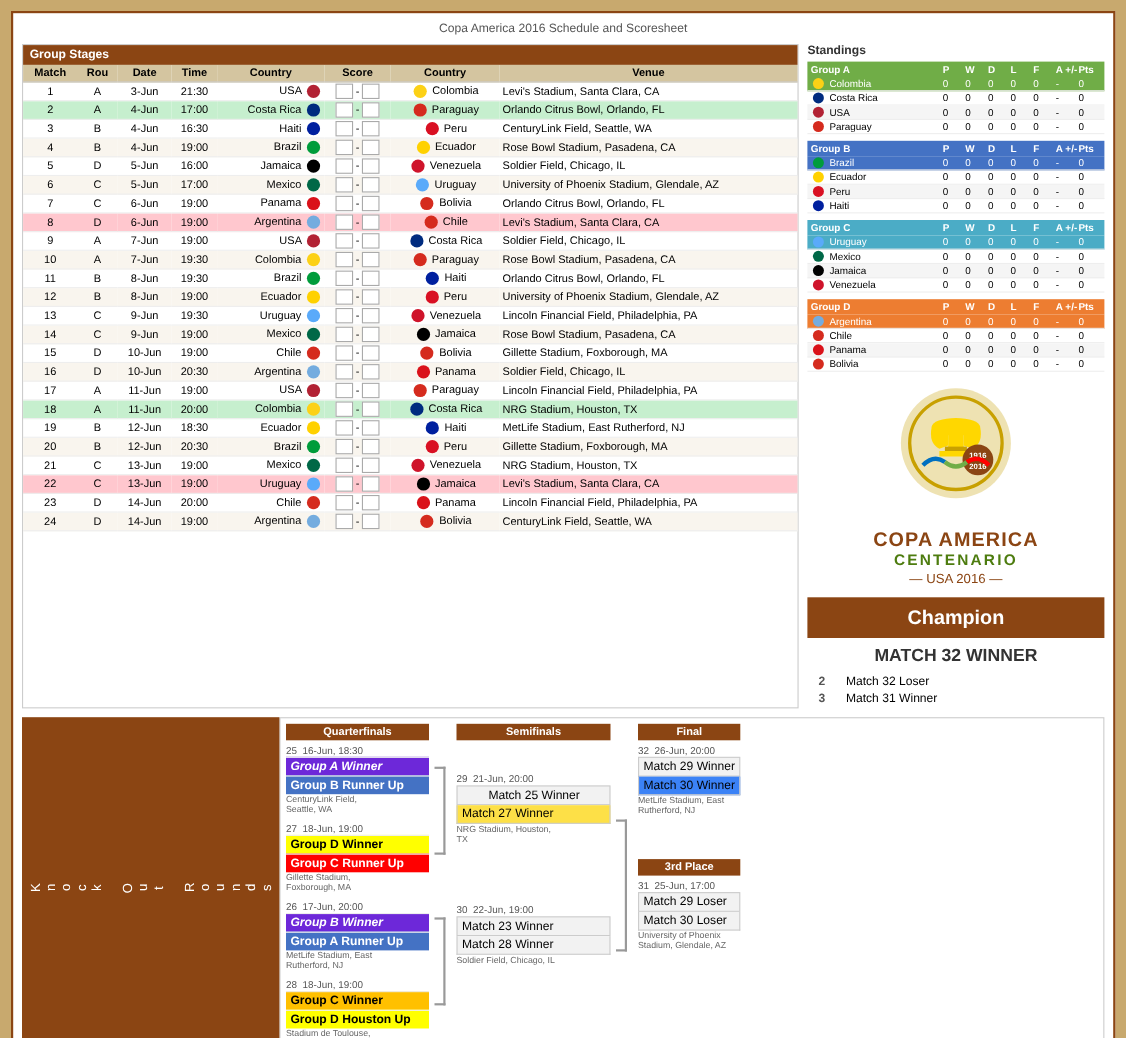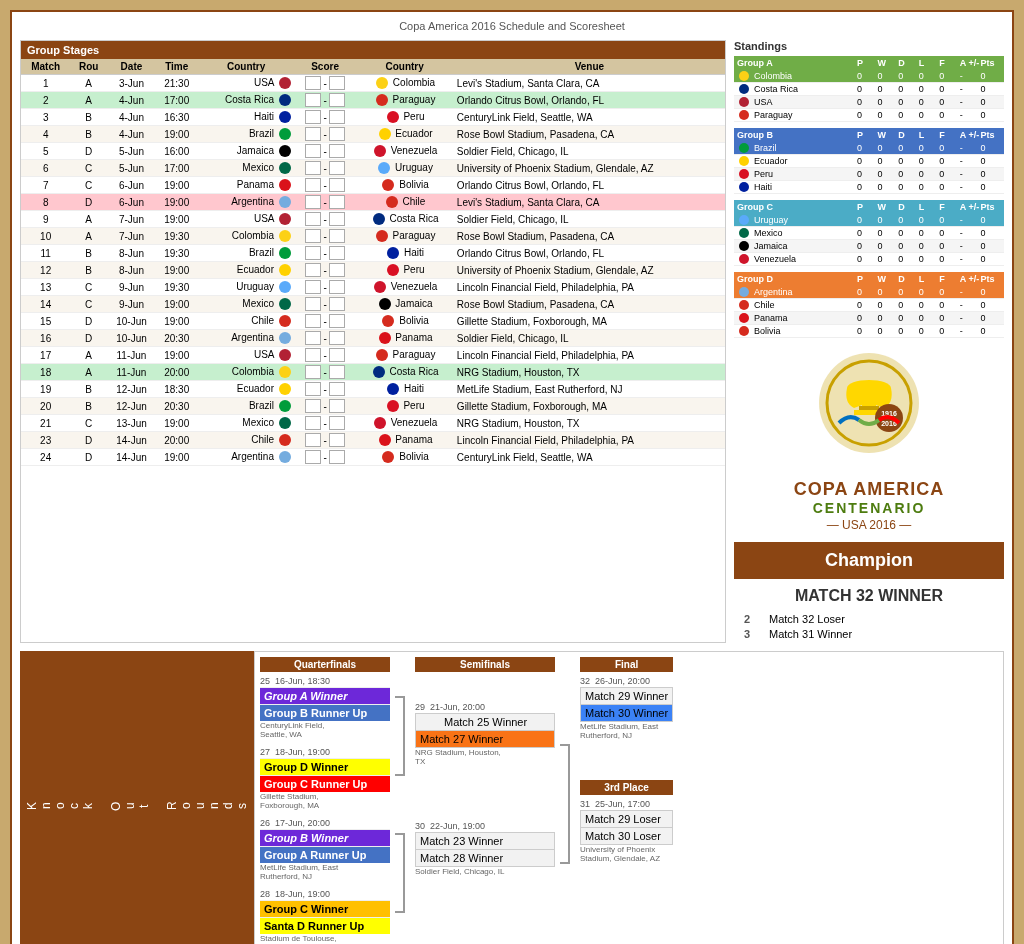--- a/index.html
+++ b/index.html
@@ -467,20 +467,32 @@
     <td>C</td>
     <td>13-Jun</td>
     <td>19:00</td>
     <td class="country-cell">Mexico <span class="flag-circle" style="background:#006847"></span></td>
     <td>
                 <span class="gs-score"><span class="score-box"></span>-<span class="score-box"></span></span>
               </td>
     <td><span class="flag-circle" style="background:#cf142b"></span> Venezuela</td>
     <td class="venue-cell">NRG Stadium, Houston, TX</td>
   </tr>
+            <tr class="highlight-red">
+    <td>22</td>
+    <td>C</td>
+    <td>13-Jun</td>
+    <td>19:00</td>
+    <td class="country-cell">Uruguay <span class="flag-circle" style="background:#5aaafa"></span></td>
+    <td>
+                <span class="gs-score"><span class="score-box"></span>-<span class="score-box"></span></span>
+              </td>
+    <td><span class="flag-circle" style="background:#000000"></span> Jamaica</td>
+    <td class="venue-cell">Levi's Stadium, Santa Clara, CA</td>
+  </tr>
             <tr>
     <td>23</td>
     <td>D</td>
     <td>14-Jun</td>
     <td>20:00</td>
     <td class="country-cell">Chile <span class="flag-circle" style="background:#d52b1e"></span></td>
     <td>
                 <span class="gs-score"><span class="score-box"></span>-<span class="score-box"></span></span>
               </td>
     <td><span class="flag-circle" style="background:#da121a"></span> Panama</td>
@@ -831,35 +843,35 @@
         <div class="ko-team red">Group C Runner Up</div>
         <div style="font-size:8px; color:#666; margin-bottom:8px;">Gillette Stadium,<br>Foxborough, MA</div>
 
         <div style="font-size:9px; color:#555; margin-bottom:1px;">26&nbsp;&nbsp;17-Jun, 20:00</div>
         <div class="ko-team green">Group B Winner</div>
         <div class="ko-team blue">Group A Runner Up</div>
         <div style="font-size:8px; color:#666; margin-bottom:8px;">MetLife Stadium, East<br>Rutherford, NJ</div>
 
         <div style="font-size:9px; color:#555; margin-bottom:1px;">28&nbsp;&nbsp;18-Jun, 19:00</div>
         <div class="ko-team orange">Group C Winner</div>
-        <div class="ko-team yellow">Santa D Runner Up</div>
+        <div class="ko-team yellow">Group D Houston Up</div>
         <div style="font-size:8px; color:#666;">Stadium de Toulouse,<br>Toulouse</div>
       </div>
 
       <div style="display:flex; flex-direction:column; justify-content:space-around; padding:20px 0; width:15px;">
         <div style="border-right:2px solid #999; border-top:2px solid #999; border-bottom:2px solid #999; height:80px; width:10px;"></div>
         <div style="border-right:2px solid #999; border-top:2px solid #999; border-bottom:2px solid #999; height:80px; width:10px; margin-top:20px;"></div>
       </div>
 
       <div class="ko-col-semi">
         <div class="ko-section-title">Semifinals</div>
 
         <div style="font-size:9px; color:#555; margin-bottom:1px; margin-top:30px;">29&nbsp;&nbsp;21-Jun, 20:00</div>
         <div class="ko-team" style="background:#f2f2f2; border:1px solid #ccc;padding-left:28px;">Match 25 Winner</div>
-        <div class="ko-team" style="background:#f97316; border:1px solid #ccc; border-top:none;">Match 27 Winner</div>
+        <div class="ko-team" style="background:#fde047; border:1px solid #ccc; border-top:none;">Match 27 Winner</div>
         <div style="font-size:8px; color:#666; margin-bottom:40px;">NRG Stadium, Houston,<br>TX</div>
 
         <div style="font-size:9px; color:#555; margin-bottom:1px; margin-top:55px;">30&nbsp;&nbsp;22-Jun, 19:00</div>
         <div class="ko-team" style="background:#f2f2f2; border:1px solid #ccc;">Match 23 Winner</div>
         <div class="ko-team" style="background:#f2f2f2; border:1px solid #ccc; border-top:none;">Match 28 Winner</div>
         <div style="font-size:8px; color:#666;">Soldier Field, Chicago, IL</div>
       </div>
 
       <div style="display:flex; flex-direction:column; justify-content:center; padding:40px 0; width:15px;">
         <div style="border-right:2px solid #999; border-top:2px solid #999; border-bottom:2px solid #999; height:120px; width:10px;"></div>

